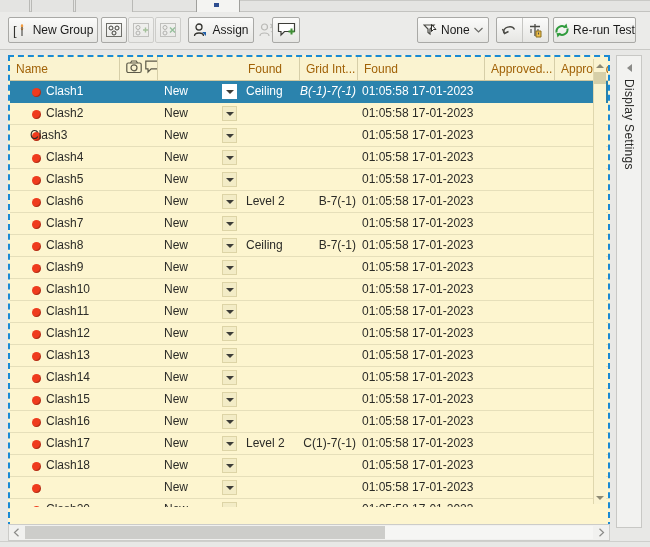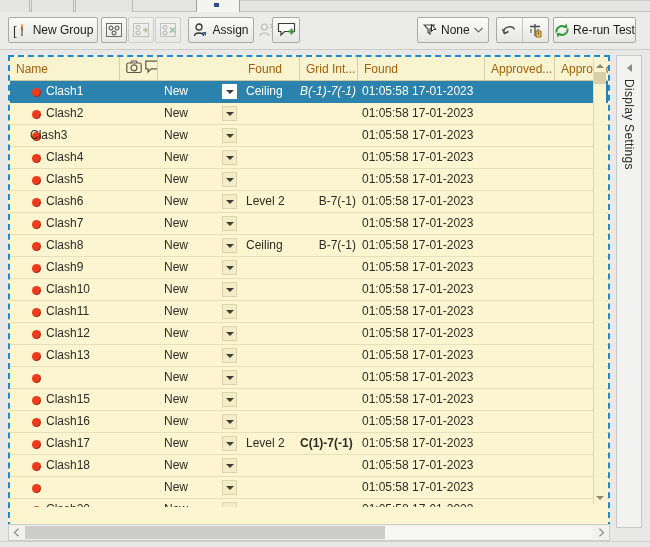--- a/index.html
+++ b/index.html
@@ -659,20 +659,21 @@
           <span class="cell-txt" style="left: 290px; width: 56px; text-align: right;"></span>
           <span class="cell-txt" style="left: 352px; width: 120px;">01:05:58 17-01-2023</span>
           <span class="cell-txt" style="left: 479px; width: 62px;"></span>
           <span class="cell-txt" style="left: 549px; width: 46px;"></span>
           <span class="statusbtn">
             <span class="tri"></span>
           </span>
         </div>
         <div class="row">
           <span class="bullet"></span>
+          <span class="cell-txt" style="left: 36px; width: 74px;">Clash14</span>
           <span class="cell-txt" style="left: 154px; width: 56px;">New</span>
           <span class="cell-txt" style="left: 236px; width: 54px;"></span>
           <span class="cell-txt" style="left: 290px; width: 56px; text-align: right;"></span>
           <span class="cell-txt" style="left: 352px; width: 120px;">01:05:58 17-01-2023</span>
           <span class="cell-txt" style="left: 479px; width: 62px;"></span>
           <span class="cell-txt" style="left: 549px; width: 46px;"></span>
           <span class="statusbtn">
             <span class="tri"></span>
           </span>
         </div>
@@ -700,21 +701,21 @@
           <span class="cell-txt" style="left: 549px; width: 46px;"></span>
           <span class="statusbtn">
             <span class="tri"></span>
           </span>
         </div>
         <div class="row">
           <span class="bullet"></span>
           <span class="cell-txt" style="left: 36px; width: 74px;">Clash17</span>
           <span class="cell-txt" style="left: 154px; width: 56px;">New</span>
           <span class="cell-txt" style="left: 236px; width: 54px;">Level 2</span>
-          <span class="cell-txt" style="left: 290px; width: 56px;  font-weight: bold;">C(1)-7(-1)</span>
+          <span class="cell-txt" style="left: 290px; width: 56px; text-align: right;">C(1)-7(-1)</span>
           <span class="cell-txt" style="left: 352px; width: 120px;">01:05:58 17-01-2023</span>
           <span class="cell-txt" style="left: 479px; width: 62px;"></span>
           <span class="cell-txt" style="left: 549px; width: 46px;"></span>
           <span class="statusbtn">
             <span class="tri"></span>
           </span>
         </div>
         <div class="row">
           <span class="bullet"></span>
           <span class="cell-txt" style="left: 36px; width: 74px;">Clash18</span>

